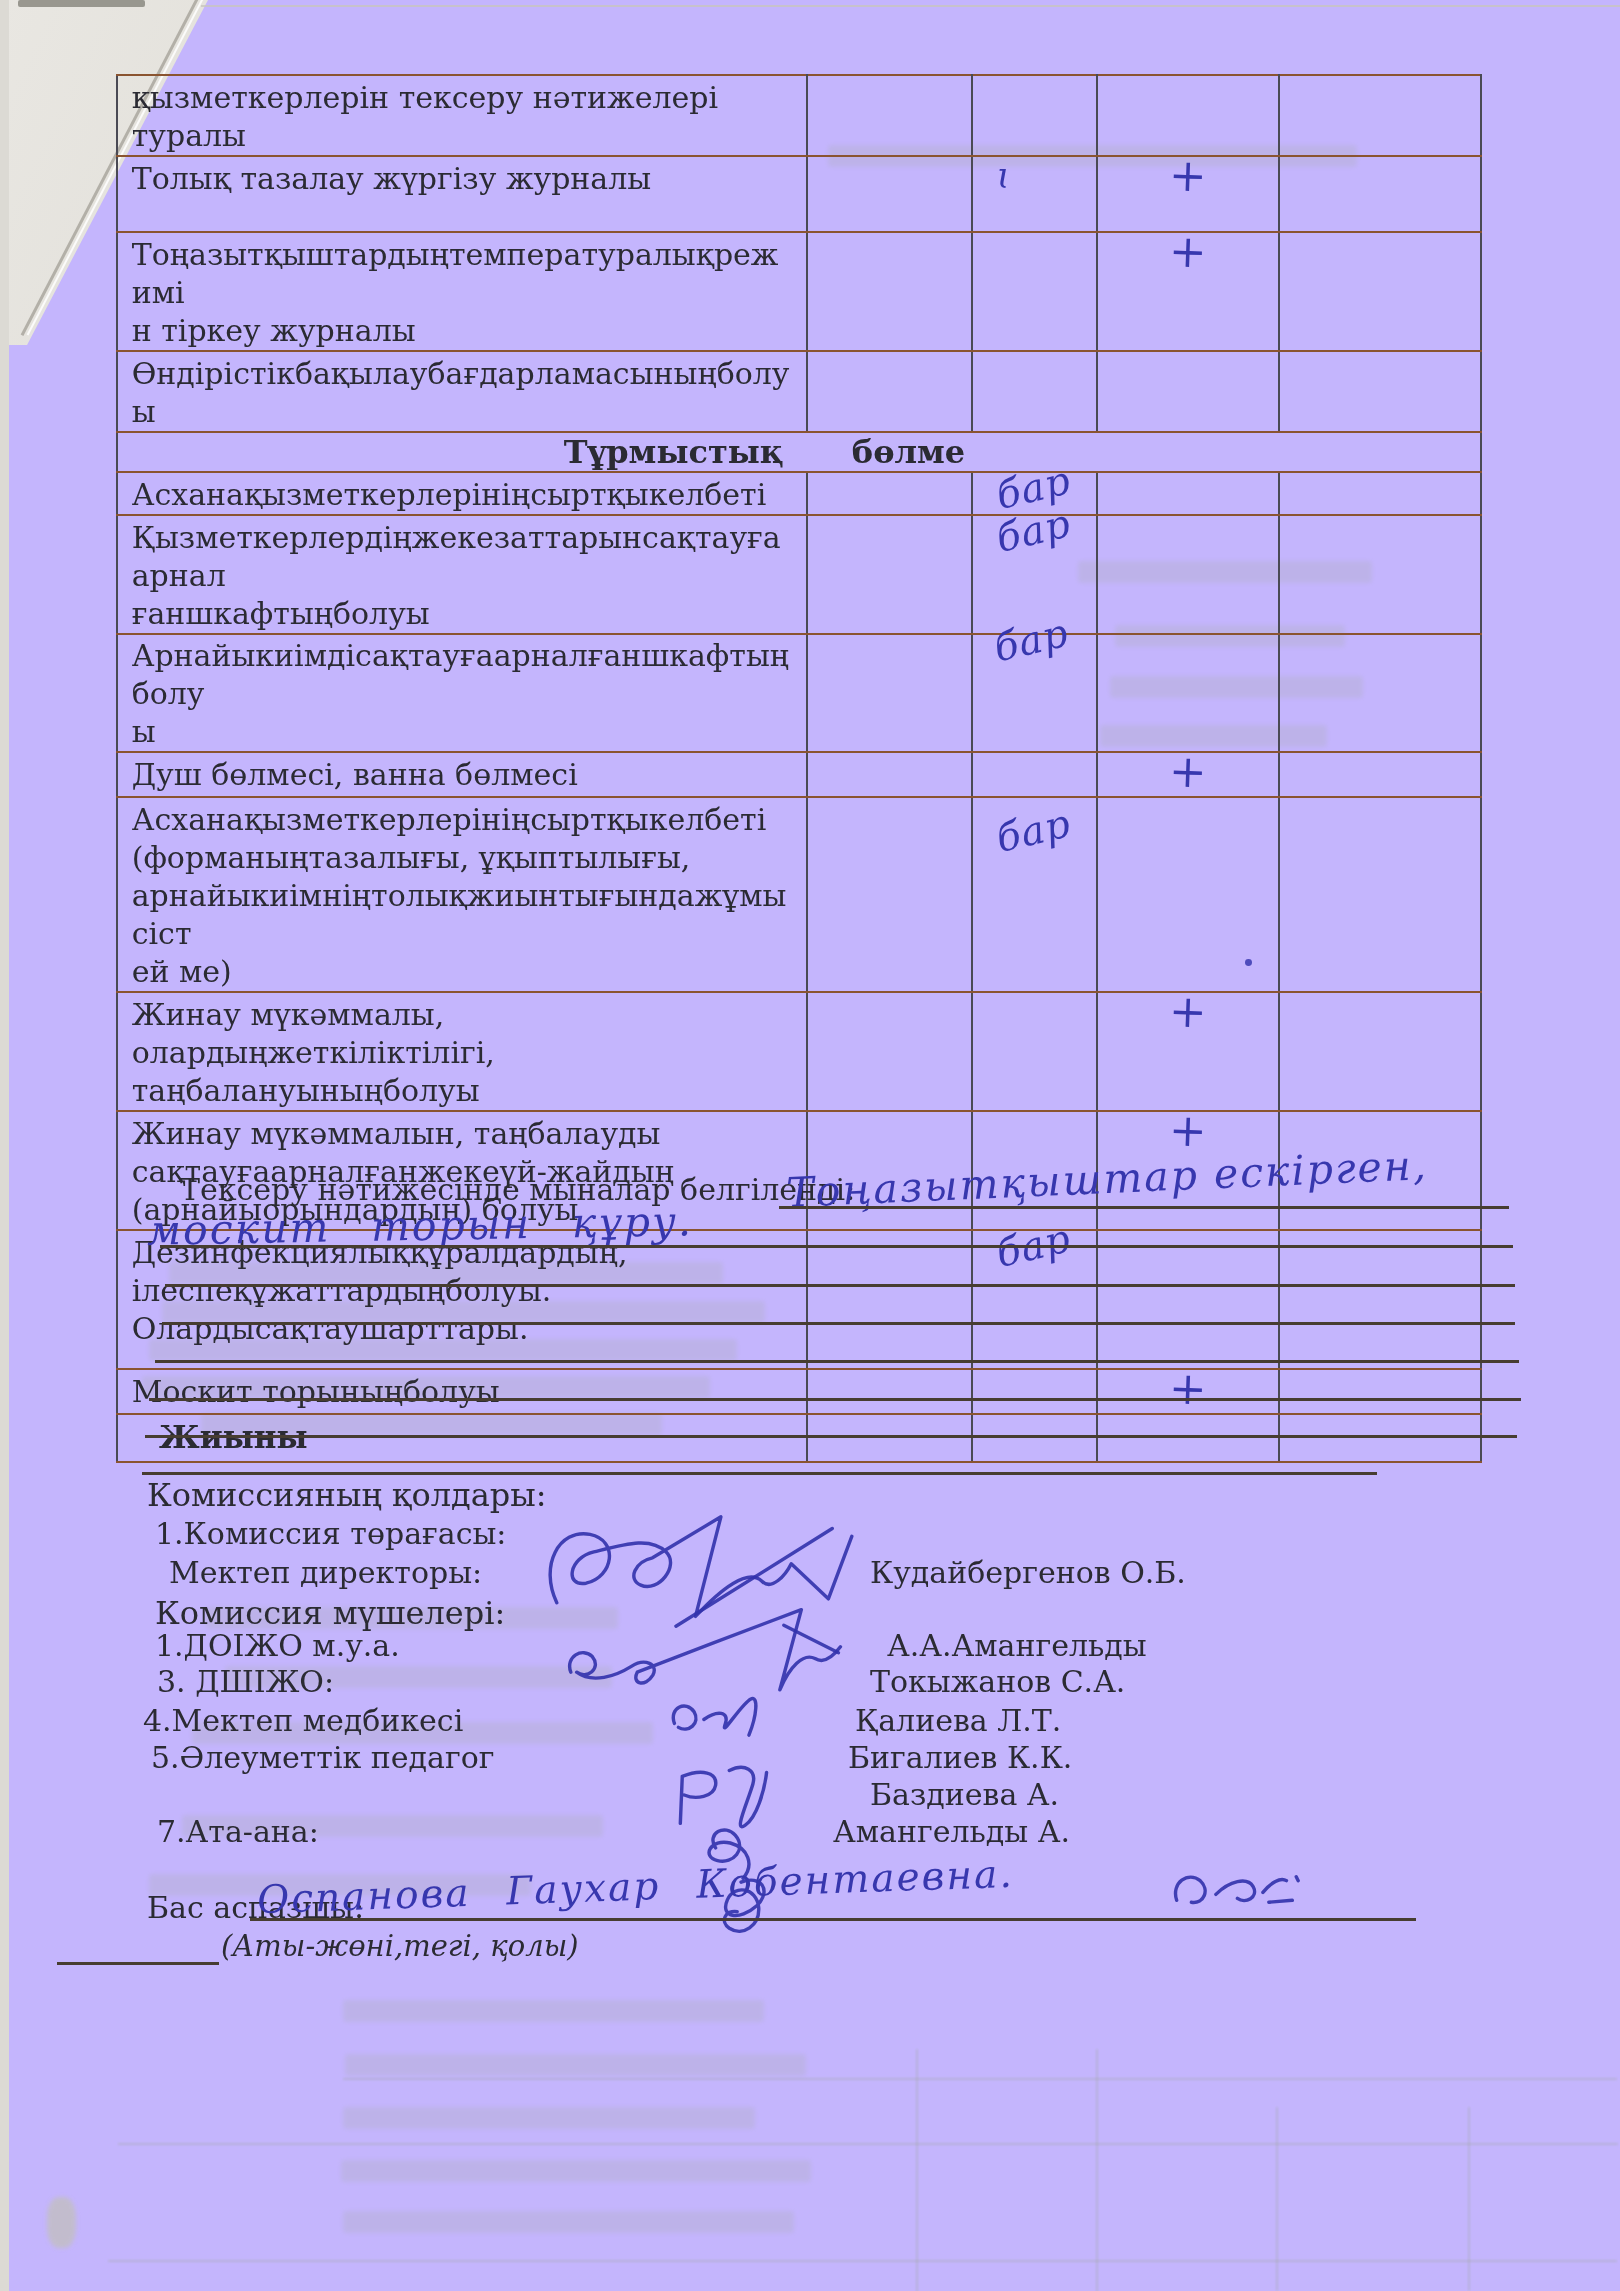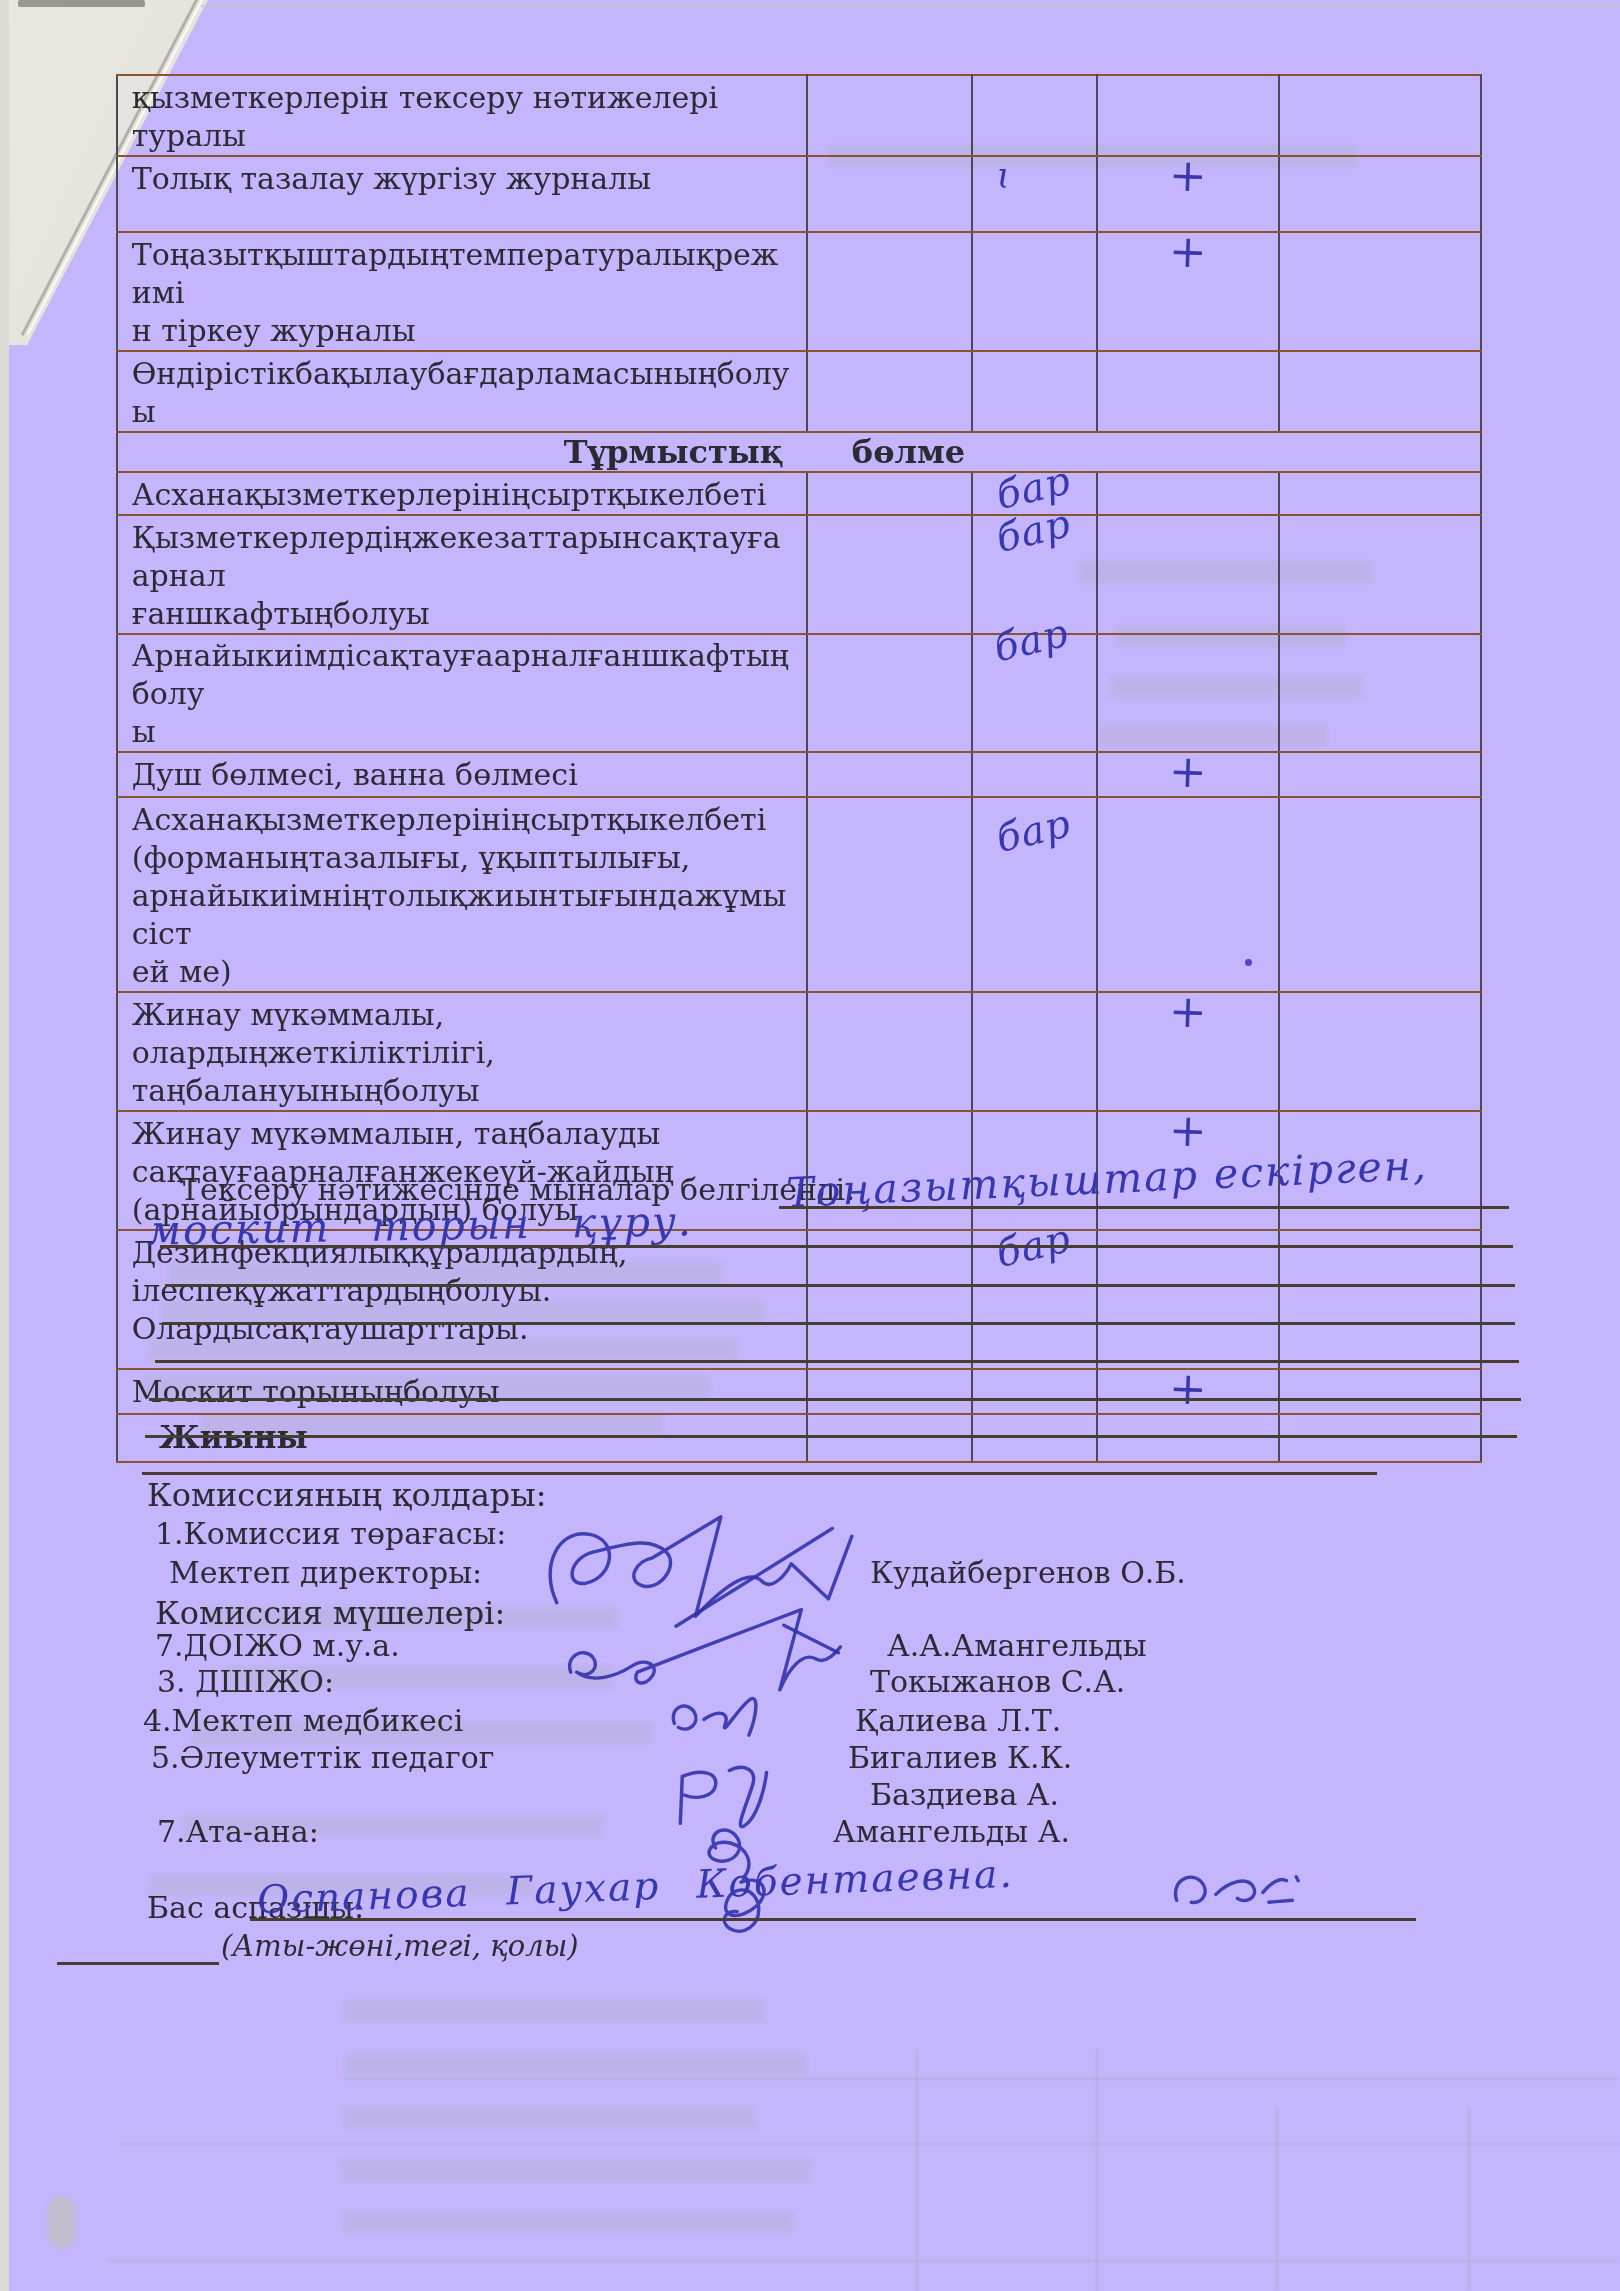--- a/index.html
+++ b/index.html
@@ -225,21 +225,21 @@
   <div class="rule" style="left:149px;top:1398px;width:1372px"></div>
   <div class="rule" style="left:145px;top:1435px;width:1372px"></div>
   <div class="rule" style="left:142px;top:1472px;width:1235px"></div>
 
   <div class="abs t bold" style="left:147px;top:1476px;font-size:32px">Комиссияның қолдары:</div>
   <div class="abs t" style="left:155px;top:1516px">1.Комиссия төрағасы:</div>
   <div class="abs t" style="left:169px;top:1555px">Мектеп директоры:</div>
   <div class="abs t" style="left:870px;top:1555px">Кудайбергенов О.Б.</div>
   <div class="abs t bold" style="left:155px;top:1594px;font-size:32px">Комиссия мүшелері:</div>
 
-  <div class="abs t" style="left:155px;top:1628px">7.ДОІЖО м.у.а.</div>
+  <div class="abs t" style="left:155px;top:1628px">1.ДОІЖО м.у.а.</div>
   <div class="abs t" style="left:887px;top:1628px">А.А.Амангельды</div>
   <div class="abs t" style="left:157px;top:1664px">3. ДШІЖО:</div>
   <div class="abs t" style="left:870px;top:1664px">Токыжанов С.А.</div>
   <div class="abs t" style="left:143px;top:1703px">4.Мектеп медбикесі</div>
   <div class="abs t" style="left:855px;top:1703px">Қалиева Л.Т.</div>
   <div class="abs t" style="left:151px;top:1740px">5.Әлеуметтік педагог</div>
   <div class="abs t" style="left:848px;top:1740px">Бигалиев К.К.</div>
   <div class="abs t" style="left:870px;top:1777px">Баздиева А.</div>
   <div class="abs t" style="left:157px;top:1814px">7.Ата-ана:</div>
   <div class="abs t" style="left:833px;top:1814px">Амангельды А.</div>

